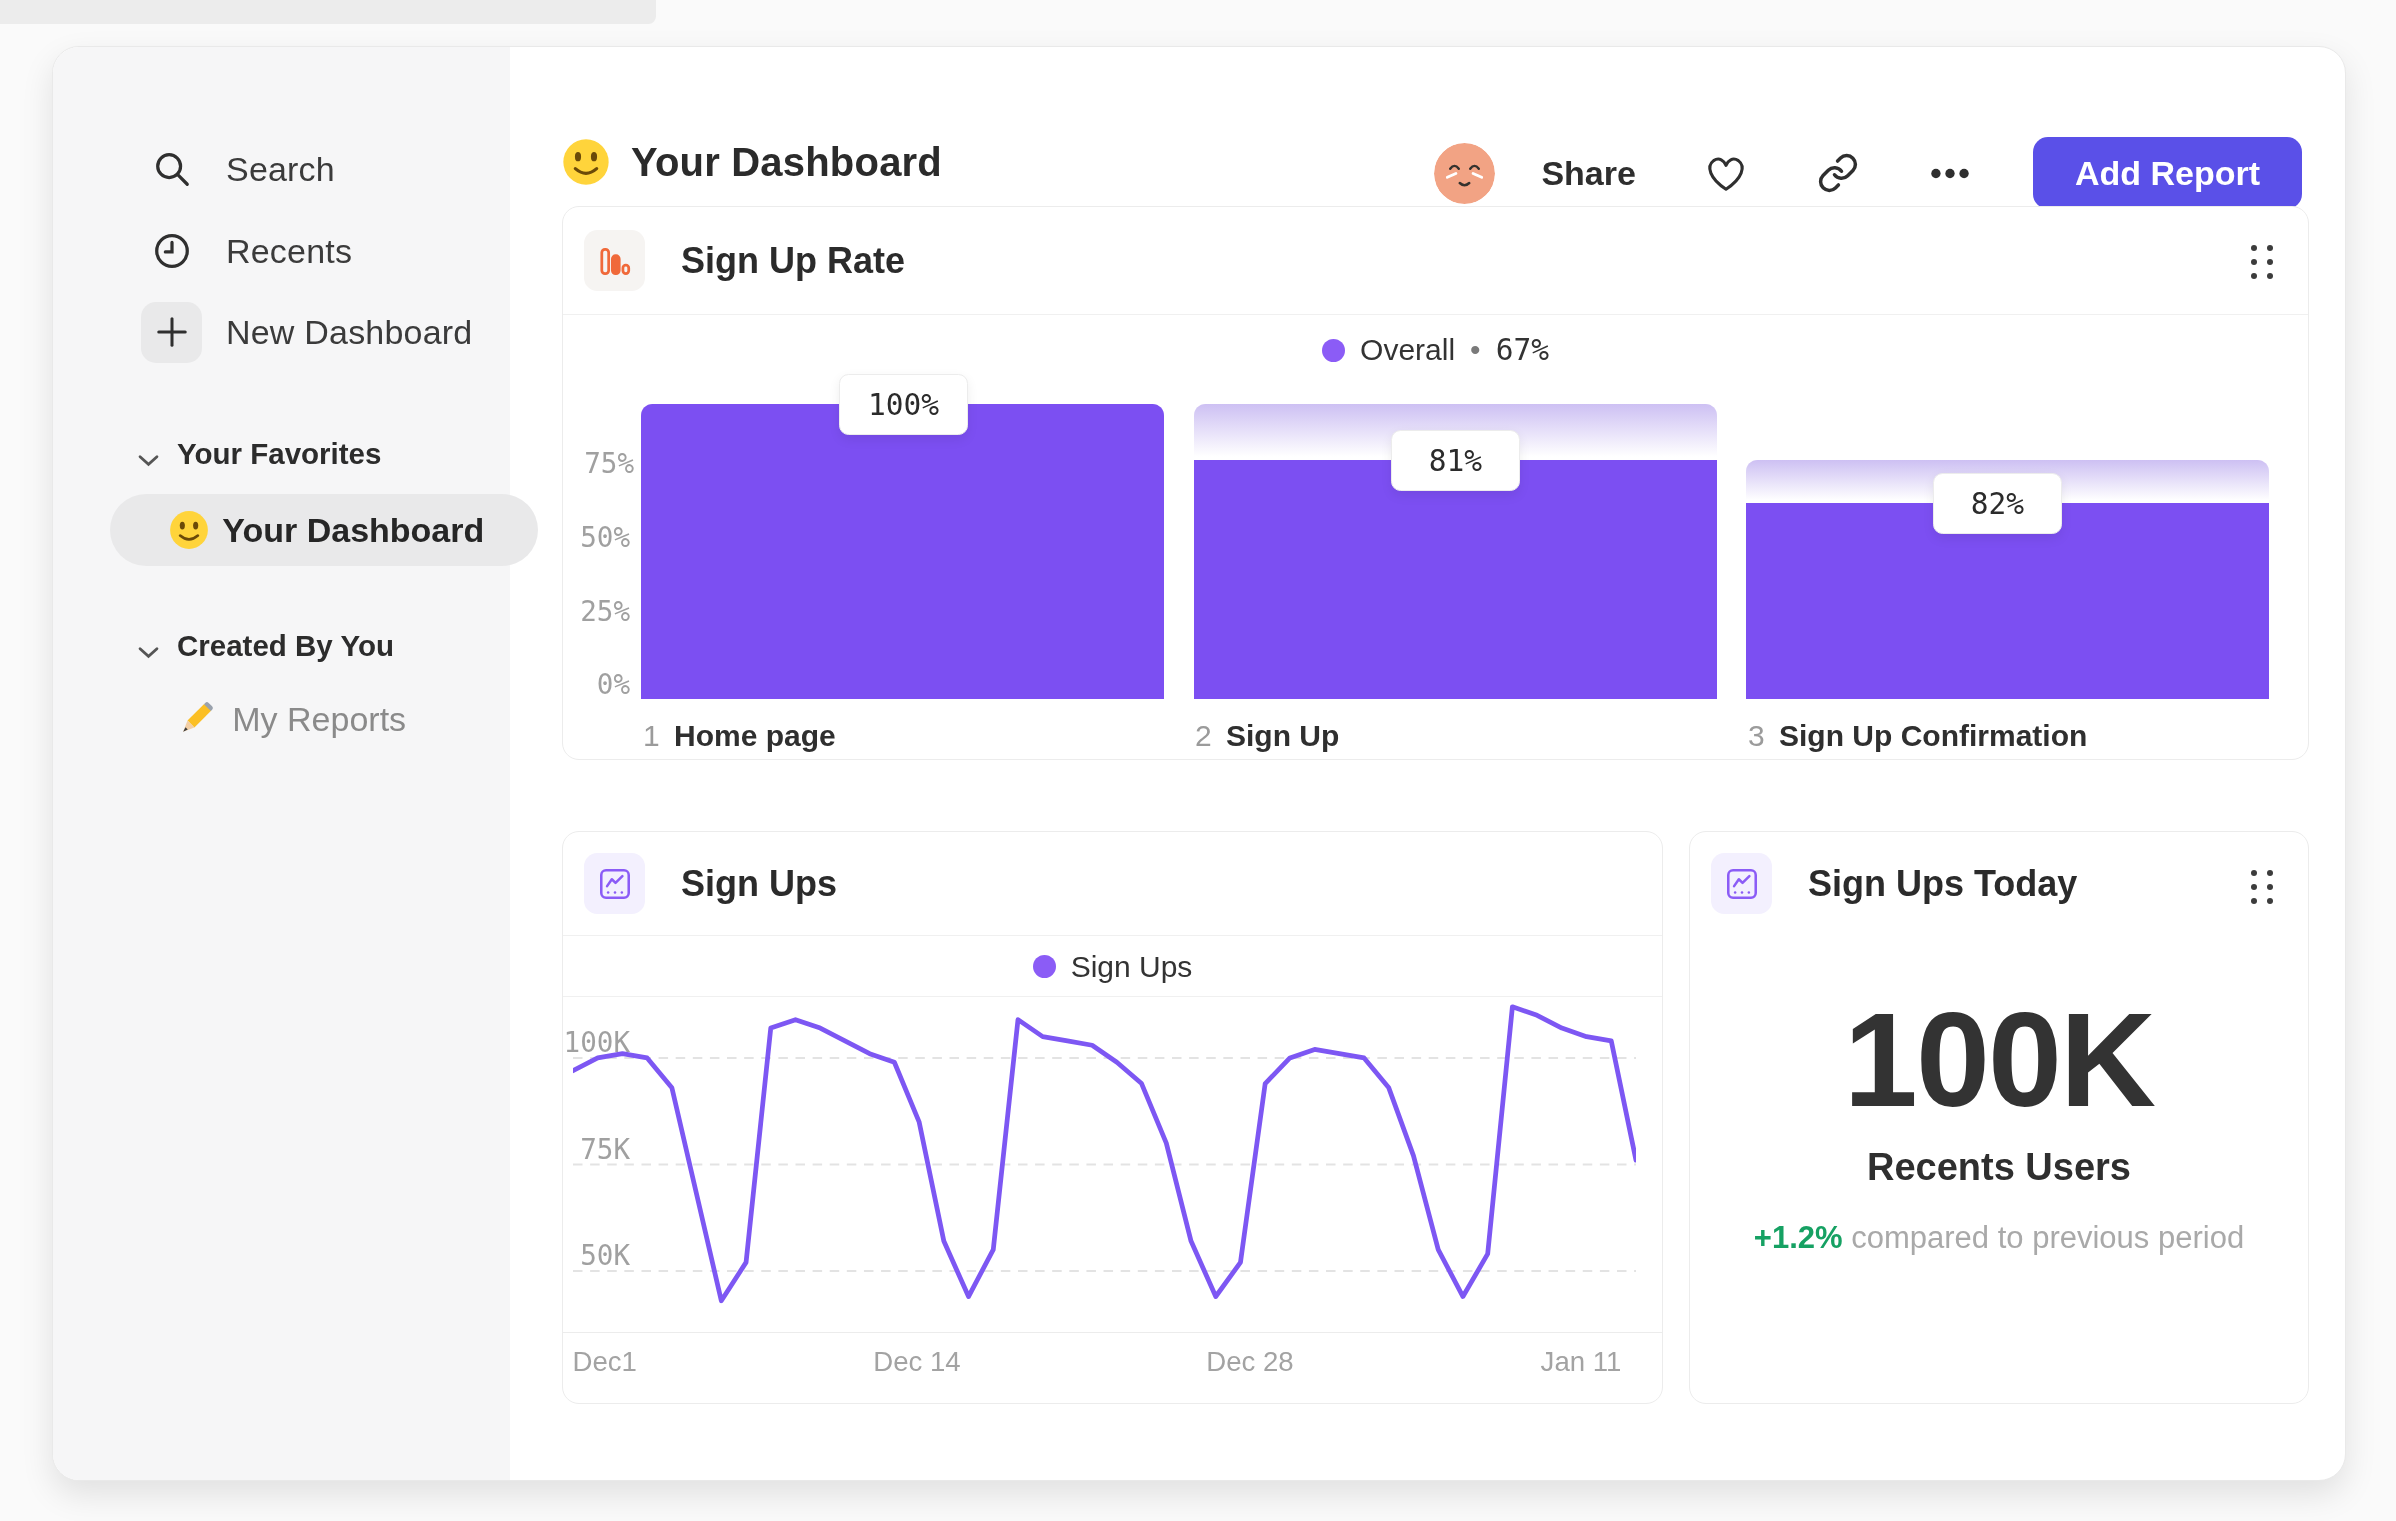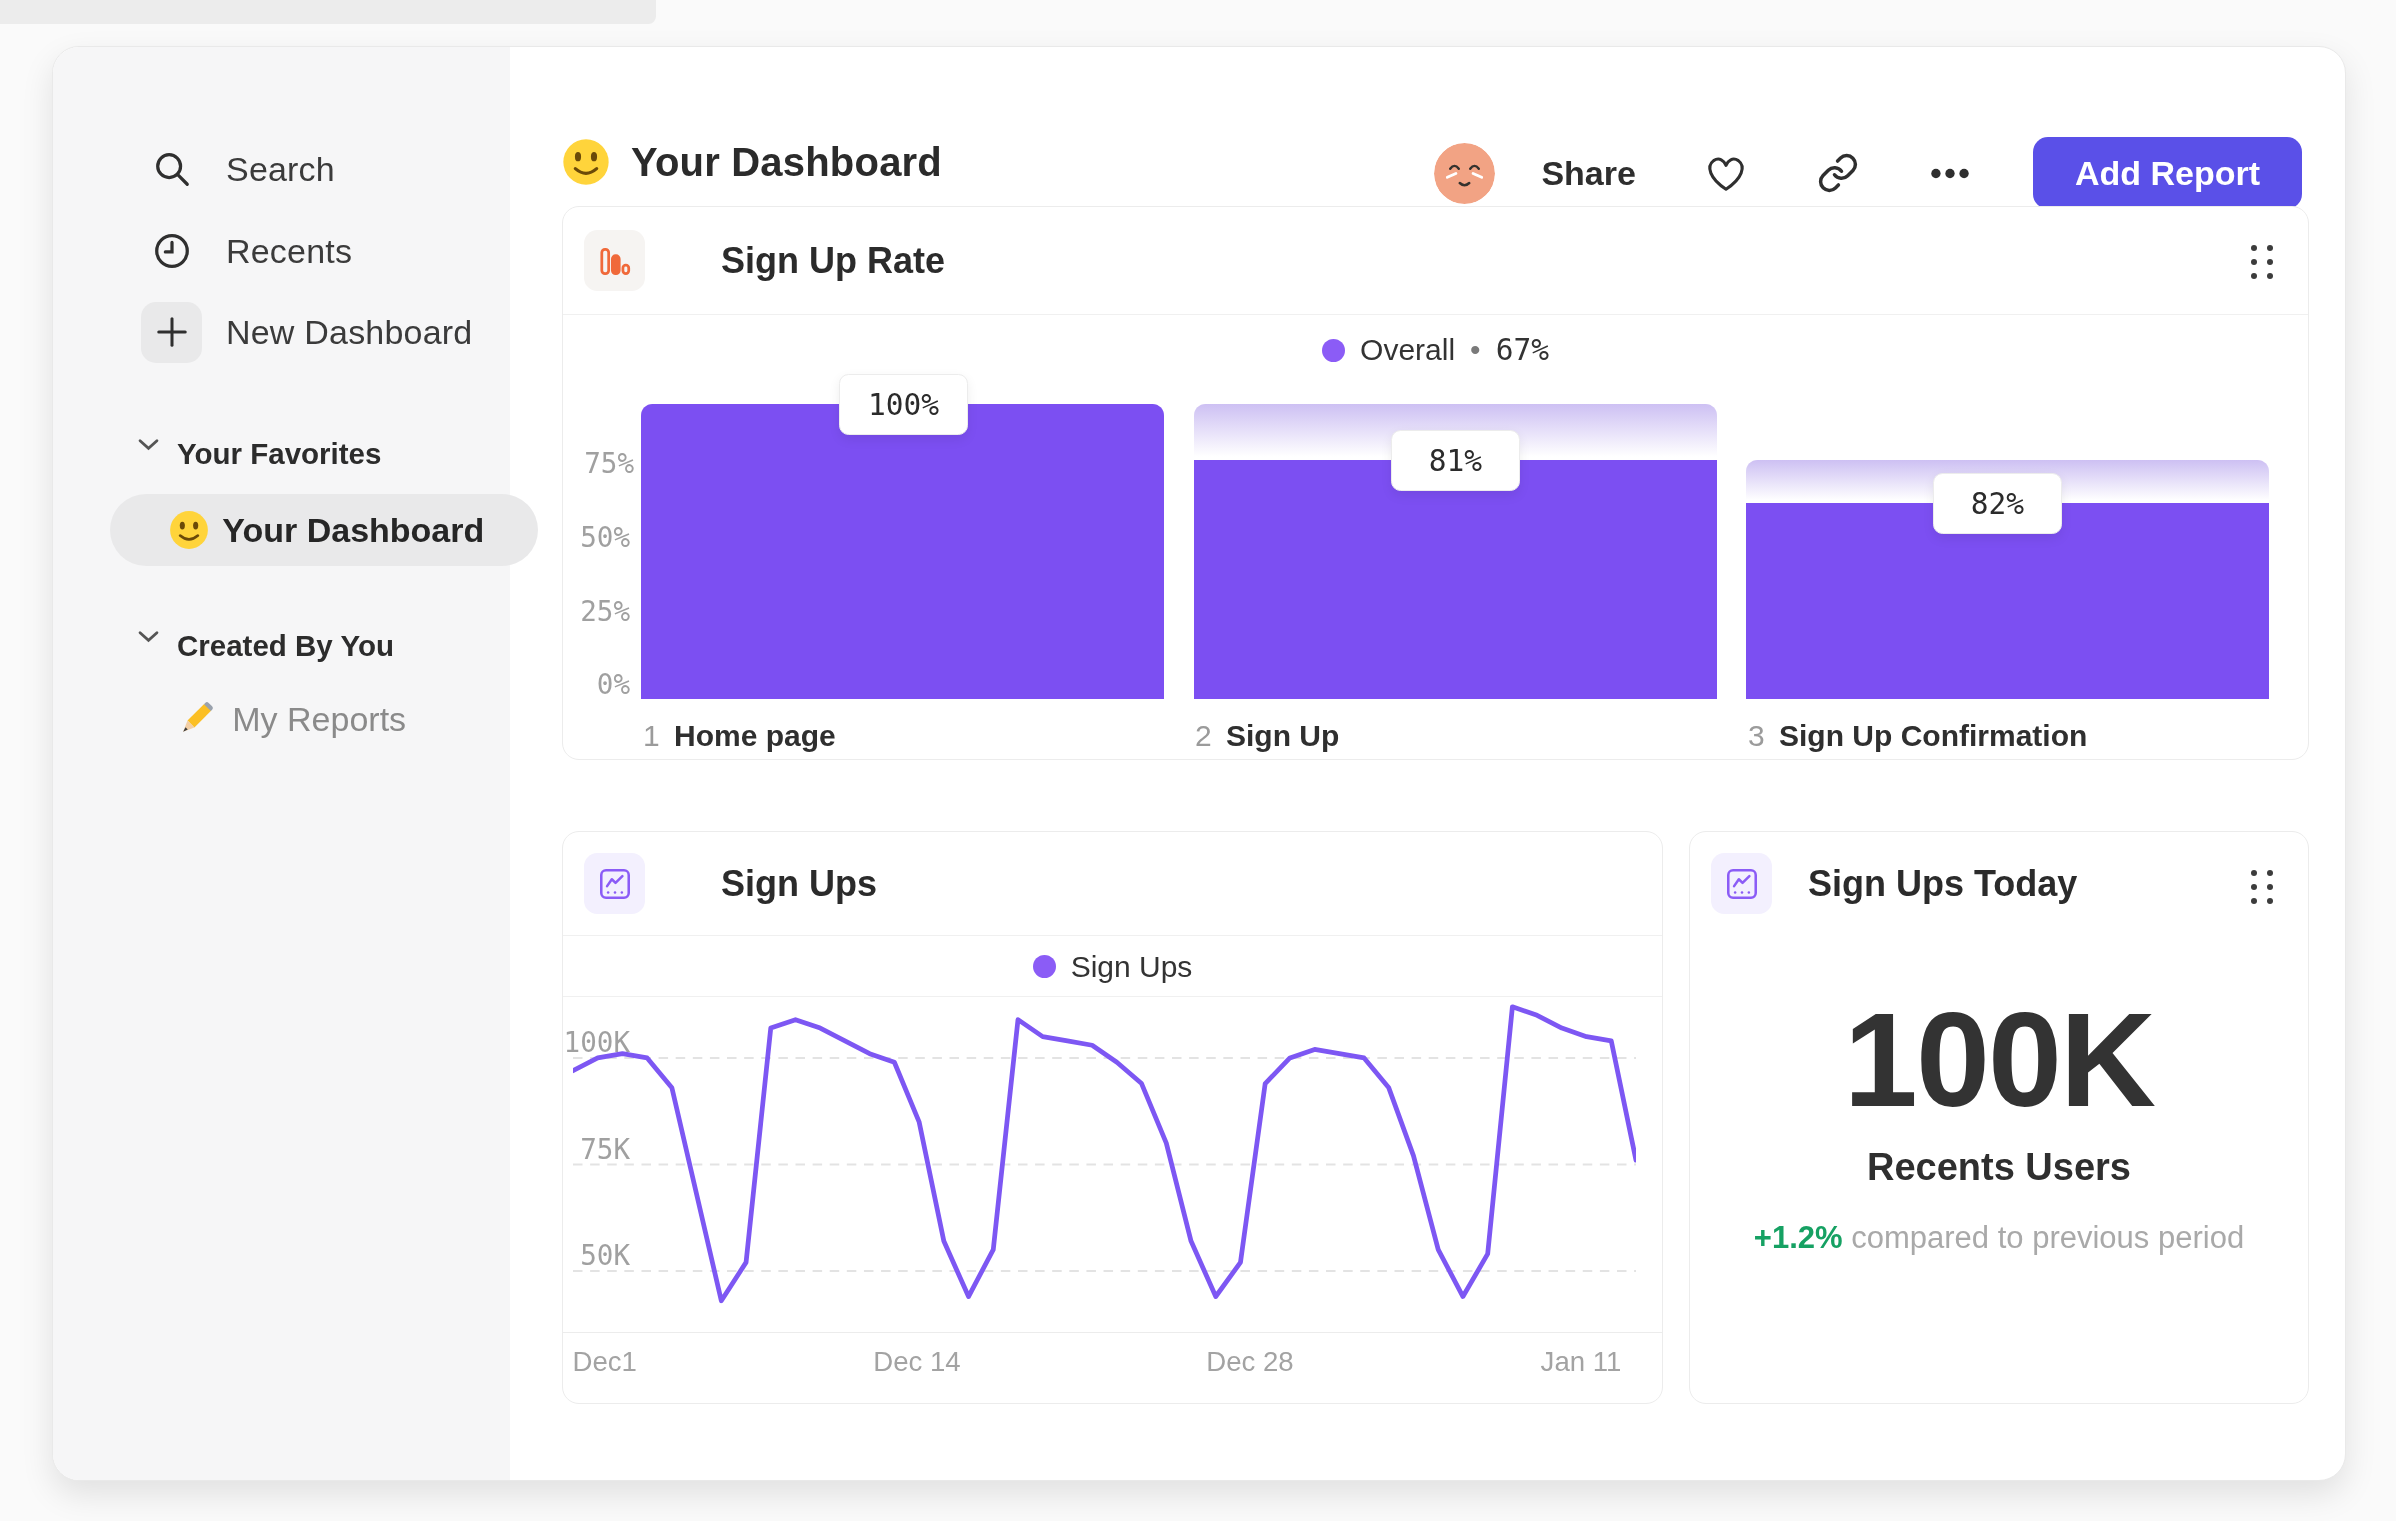--- a/index.html
+++ b/index.html
@@ -7,21 +7,21 @@
         font-family:"Liberation Sans",sans-serif;background:#fafafa;color:#2d2d2d;}
   .top-strip{position:absolute;left:0;top:0;width:656px;height:24px;background:#ececec;border-bottom-right-radius:7.6px;}
   .window{position:absolute;left:52px;top:46px;width:2292px;height:1433px;background:#ffffff;
           border:1px solid #e9e9e9;border-radius:27px;box-shadow:0 13.3px 32px rgba(0,0,0,.10);overflow:hidden;}
   
   .sidebar{position:absolute;left:0;top:0;width:457px;height:100%;background:#f6f6f7;}
   .side-item{position:absolute;left:0;width:457px;height:82px;display:flex;align-items:center;cursor:pointer;}
   .side-item .ic{position:absolute;left:88px;width:61px;height:61px;display:flex;align-items:center;justify-content:center;}
   .side-item .ic.boxed{background:#e9e9ea;border-radius:15px;}
   .side-item .lbl{position:absolute;left:173px;font-size:34px;font-weight:500;color:#3b3b3b;letter-spacing:0.2px;}
-  .section-head{position:absolute;left:84px;display:flex;align-items:flex-start;gap:17px;cursor:pointer;}
+  .section-head{position:absolute;left:84px;display:flex;align-items:flex-end;gap:17px;cursor:pointer;}
   .section-head .txt{font-size:29.5px;font-weight:700;color:#2c2c2c;}
   .pill{position:absolute;left:57px;top:447px;width:428px;height:72px;background:#e9e9ea;border-radius:36px;
         display:flex;align-items:center;cursor:pointer;}
   .pill .emo{margin-left:59px;width:40px;height:40px;}
   .pill .txt{margin-left:13.3px;font-size:34px;font-weight:600;color:#262626;}
   .reports{position:absolute;left:122px;top:649px;display:flex;align-items:center;cursor:pointer;}
   .reports .txt{margin-left:13.3px;font-size:34px;font-weight:500;color:#8a8a8a;}
   
   .main-title{position:absolute;left:509px;top:91px;display:flex;align-items:center;}
   .main-title .emo{width:48px;height:48px;}
@@ -32,21 +32,21 @@
   .hico{margin-left:68px;width:44px;height:44px;display:flex;align-items:center;justify-content:center;cursor:pointer;}
   .btn-add{margin-left:61px;height:72px;padding:0 42px;background:#5a50e8;color:#fff;border:none;border-radius:15px;
            font-size:34px;font-weight:600;font-family:inherit;cursor:pointer;display:flex;align-items:center;}
   
   .card{position:absolute;background:#fff;border:1.4px solid #ececec;border-radius:17px;}
   .card-head{position:absolute;left:0;top:0;right:0;height:107px;display:flex;align-items:center;}
   .card-head .cic{margin-left:21px;width:61px;height:61px;border-radius:13.3px;display:flex;align-items:center;justify-content:center;}
   .card-head .cic.orange{background:#f6f4f2;}
   .card-head .cic.purple{background:#f3f0fe;}
   .card-head .ttl{margin-left:36px;font-size:36px;font-weight:600;color:#2b2b2b;}
-  .hd-border{border-bottom:1.4px solid #f0f0f0;gap:40px;}
+  .hd-border{border-bottom:1.4px solid #f0f0f0;}
   .drag{position:absolute;right:30px;top:34px;width:32px;height:42px;display:grid;
         grid-template-columns:repeat(2,1fr);grid-auto-rows:1fr;place-items:center;cursor:grab;}
   .drag i{width:6.7px;height:6.7px;border-radius:50%;background:#3c3c3c;}
   .legend{position:absolute;left:0;right:0;display:flex;align-items:center;justify-content:center;gap:15px;cursor:pointer;}
   .legend .dot{width:23px;height:23px;border-radius:50%;}
   .legend .ltxt{font-size:30px;font-weight:500;color:#333;}
   .legend .lval{font-size:29.5px;color:#333;font-family:"DejaVu Sans Mono",monospace;}
   
   .fy-label{position:absolute;width:67px;text-align:right;font-family:"DejaVu Sans Mono",monospace;
             font-size:27.6px;color:#a0a0a0;}

